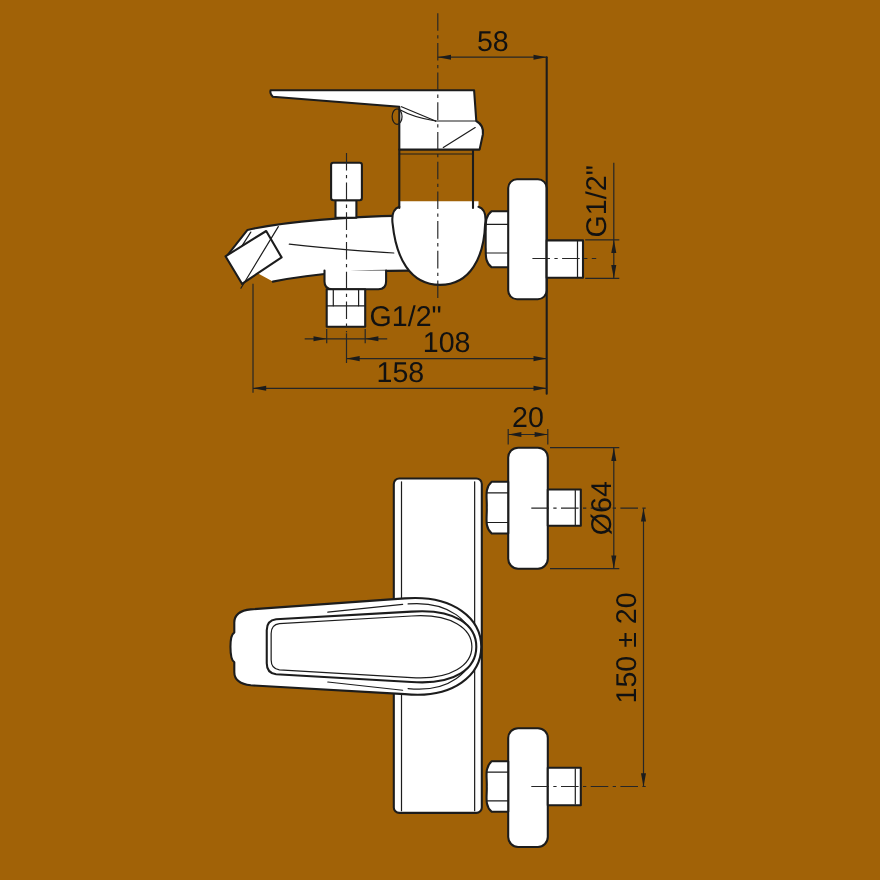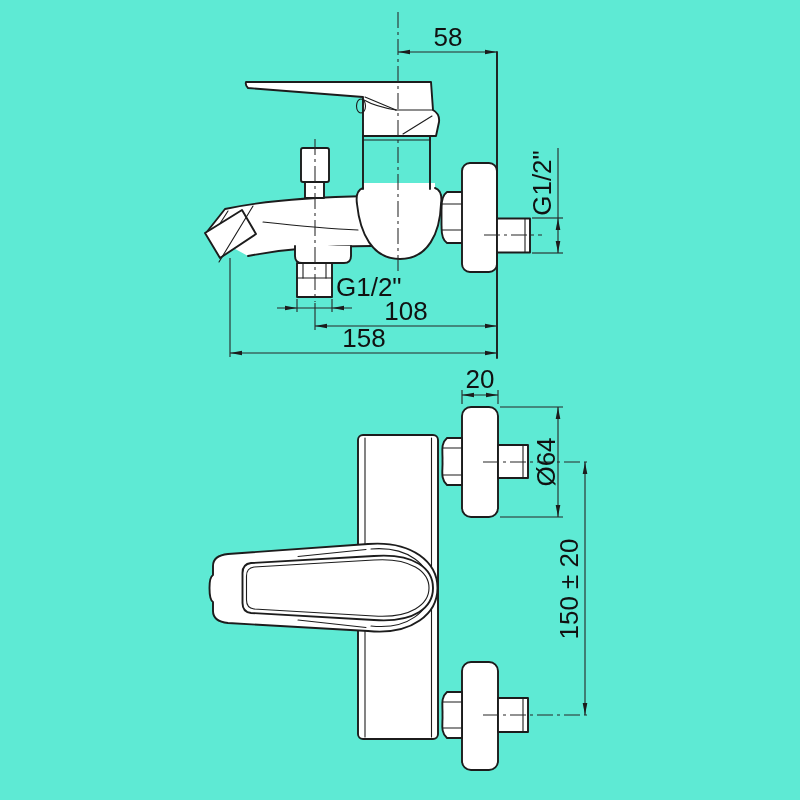--- a/index.html
+++ b/index.html
@@ -1,16 +1,16 @@
 <!DOCTYPE html>
 <html><head>
 <meta charset="utf-8">
 <style>
   html,body{margin:0;padding:0;background:#fff;}
-  .page{position:relative;width:800px;height:800px;background:#5eead4;overflow:hidden;
+  .page{position:relative;width:800px;height:800px;background:#a16207;overflow:hidden;
         font-family:"Liberation Sans", sans-serif;}
   svg{position:absolute;left:0;top:0;}
   .ol  {fill:none;stroke:#1c1c1c;stroke-width:1.9;stroke-linejoin:round;stroke-linecap:round;}
   .olf {fill:#ffffff;stroke:#1c1c1c;stroke-width:1.9;stroke-linejoin:round;}
   .fw  {fill:#ffffff;stroke:none;}
   .thin{fill:none;stroke:#1c1c1c;stroke-width:1.1;stroke-linecap:round;}
   .dim {fill:none;stroke:#262626;stroke-width:1.1;}
   .cl  {fill:none;stroke:#262626;stroke-width:1.05;stroke-dasharray:16 4 3 4;}
   .ah  {fill:#1c1c1c;stroke:none;}
   text {font-family:"Liberation Sans", sans-serif;font-size:26px;fill:#111;}

